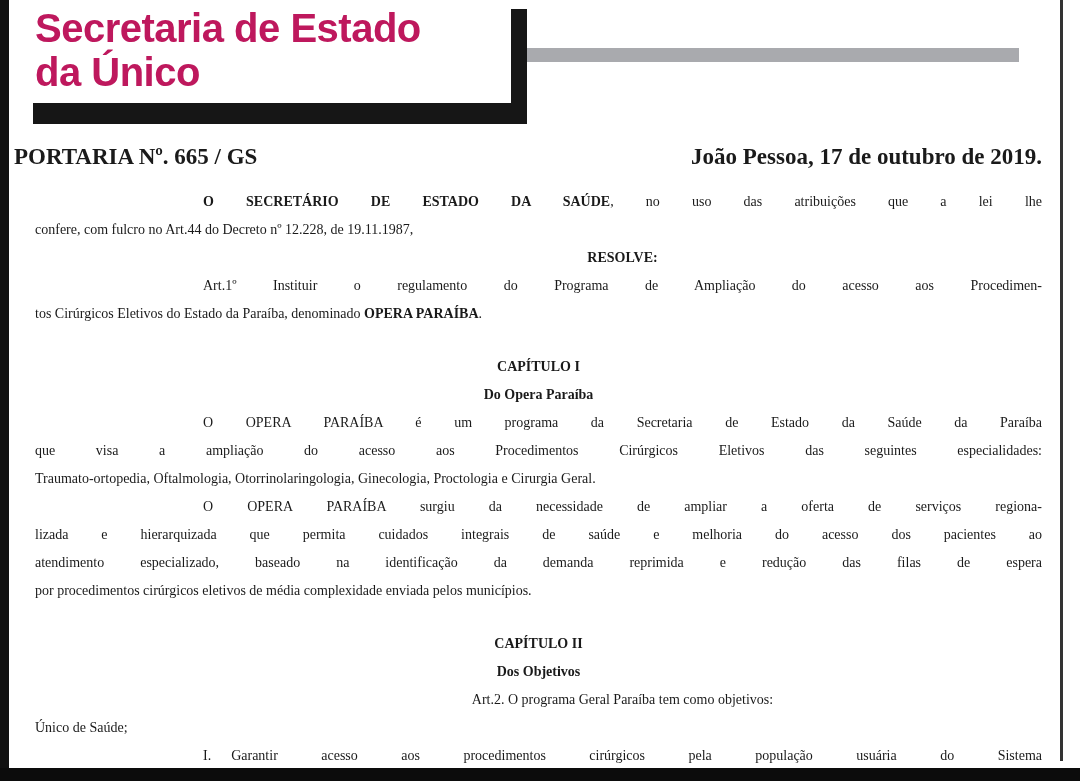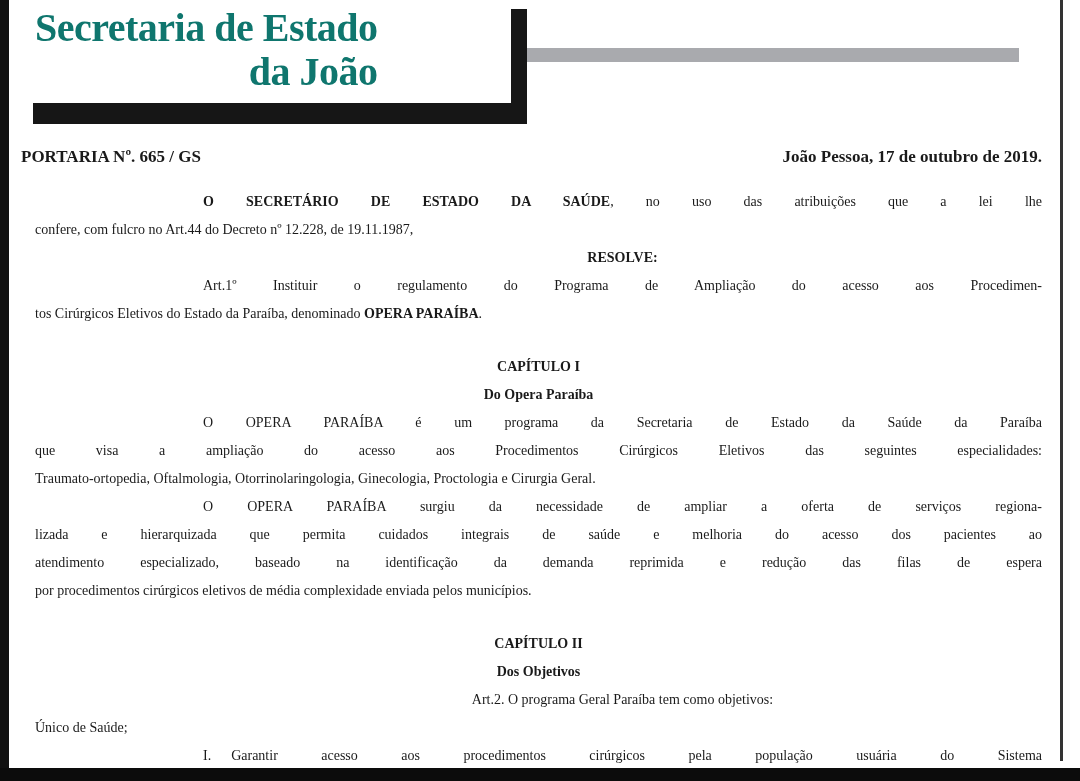--- a/index.html
+++ b/index.html
@@ -32,49 +32,48 @@
     width: 1080px; height: 13px;
     background: #0c0c0c;
   }
   
   .letterhead {
     position: relative;
     width: 1080px; height: 130px;
   }
   .logo-text {
     position: absolute; left: 35px; top: 6px;
-    font-family: Liberation Serif, serif;
+    font-family: Liberation Sans, sans-serif;
     font-weight: bold;
     font-size: 40px;
     line-height: 44px;
     letter-spacing: -0.5px;
-    color: #0f766e;
-    text-align: right;
+    color: #be185d;
   }
   .logo-hbar {
     position: absolute; left: 33px; top: 103px;
     width: 494px; height: 21px;
     background: #161616;
   }
   .logo-vbar {
     position: absolute; left: 511px; top: 9px;
     width: 16px; height: 115px;
     background: #161616;
   }
   .gray-rule {
     position: absolute; left: 527px; top: 48px;
     width: 492px; height: 14px;
   }
   
   .meta-row {
     display: flex;
     justify-content: space-between;
-    margin: 13px 38px 0 21px;
+    margin: 13px 38px 0 14px;
     font-weight: bold;
-    font-size: 17px;
+    font-size: 23px;
     line-height: 27px;
   }
   
   .doc-body {
     margin: 18px 38px 0 35px;
     font-size: 14px;
   }
   .t-line { line-height: 28px; }
   .indent { padding-left: 168px; text-align: center; }
   .jfull  { text-align: justify; text-align-last: justify; }
@@ -87,21 +86,21 @@
 <body>
 
 <div class="page">
   <div class="left-bar"></div>
   <div class="right-line"></div>
   <div class="bottom-bar"></div>
 
   <header class="letterhead">
     <div class="logo-text">
       <div>Secretaria de Estado</div>
-      <div>da João</div>
+      <div>da Único</div>
     </div>
     <div class="logo-hbar"></div>
     <div class="logo-vbar"></div>
     <div class="gray-rule" id="gray-rule" style="background: rgb(169, 170, 174);"></div>
   </header>
 
   <div class="meta-row">
     <span>PORTARIA Nº. 665 / GS</span>
     <span>João Pessoa, 17 de outubro de 2019.</span>
   </div>

